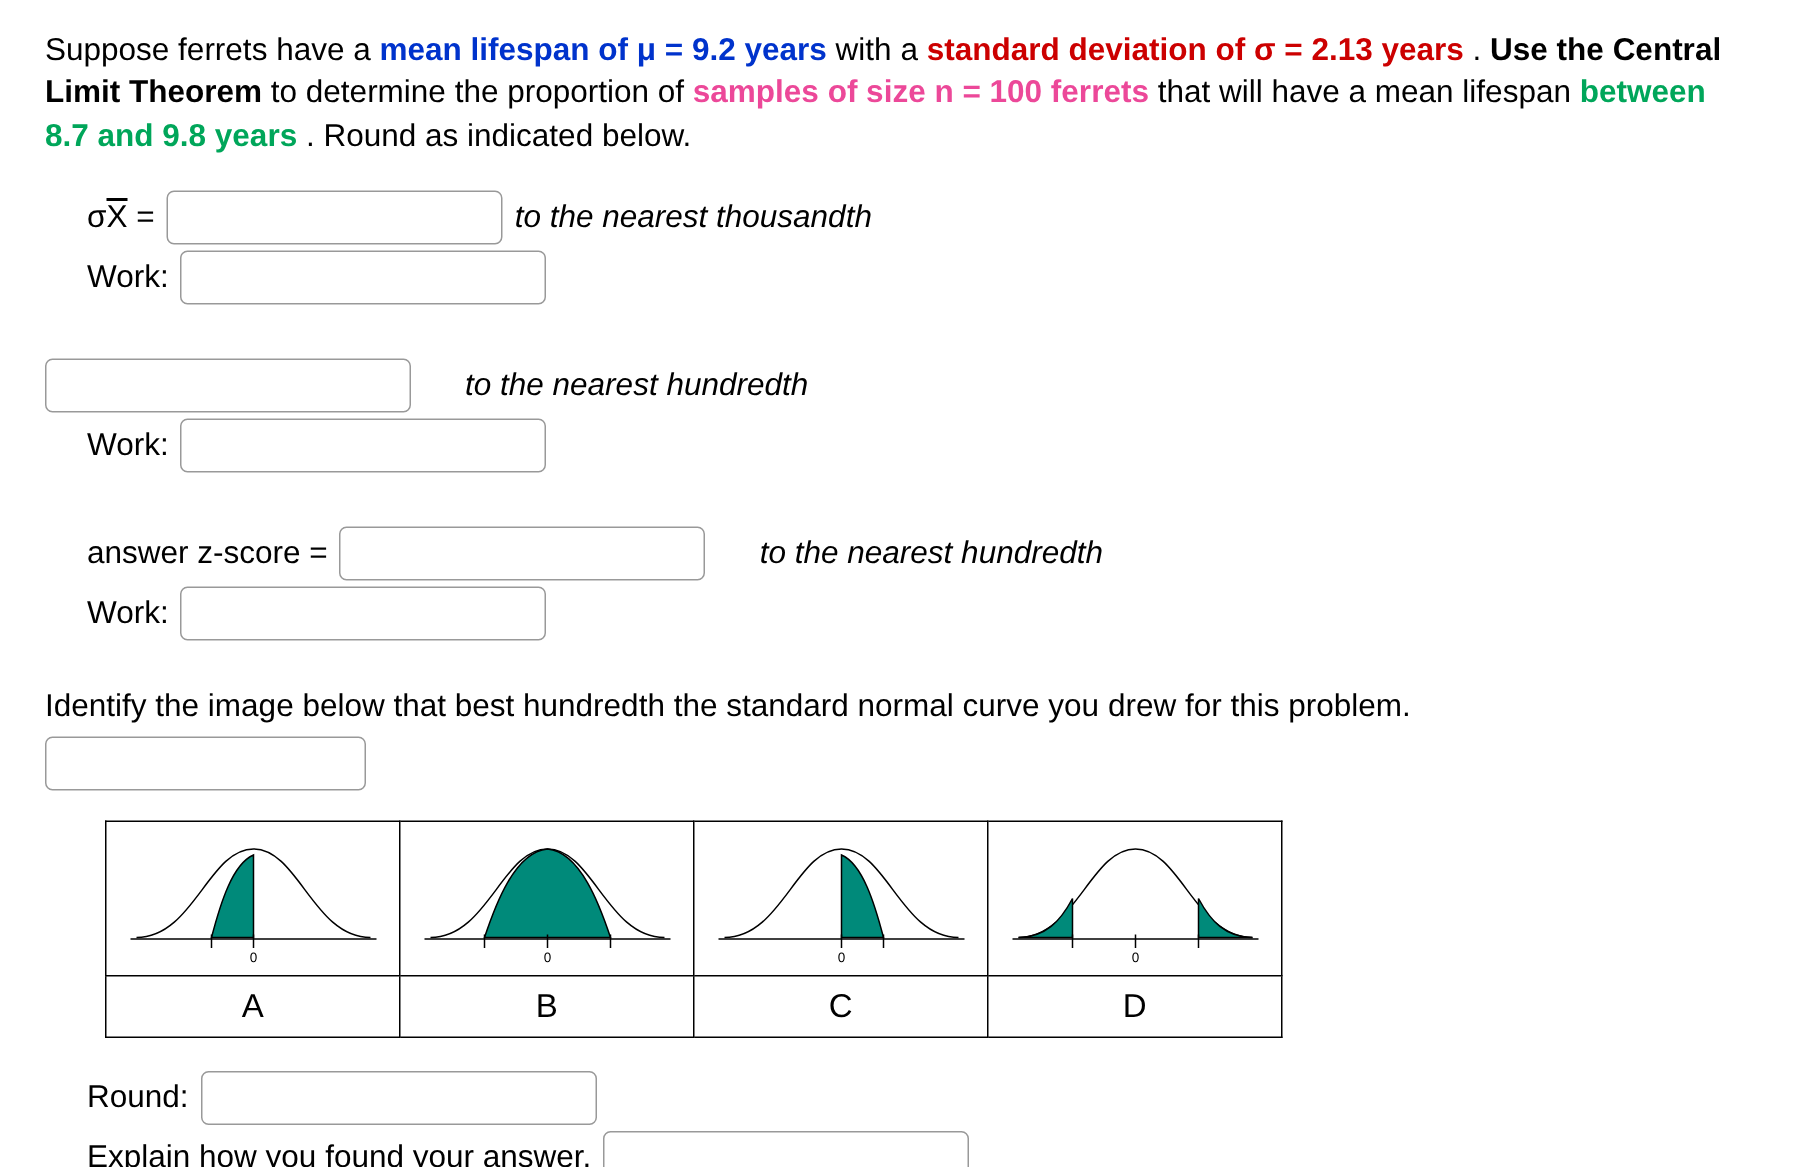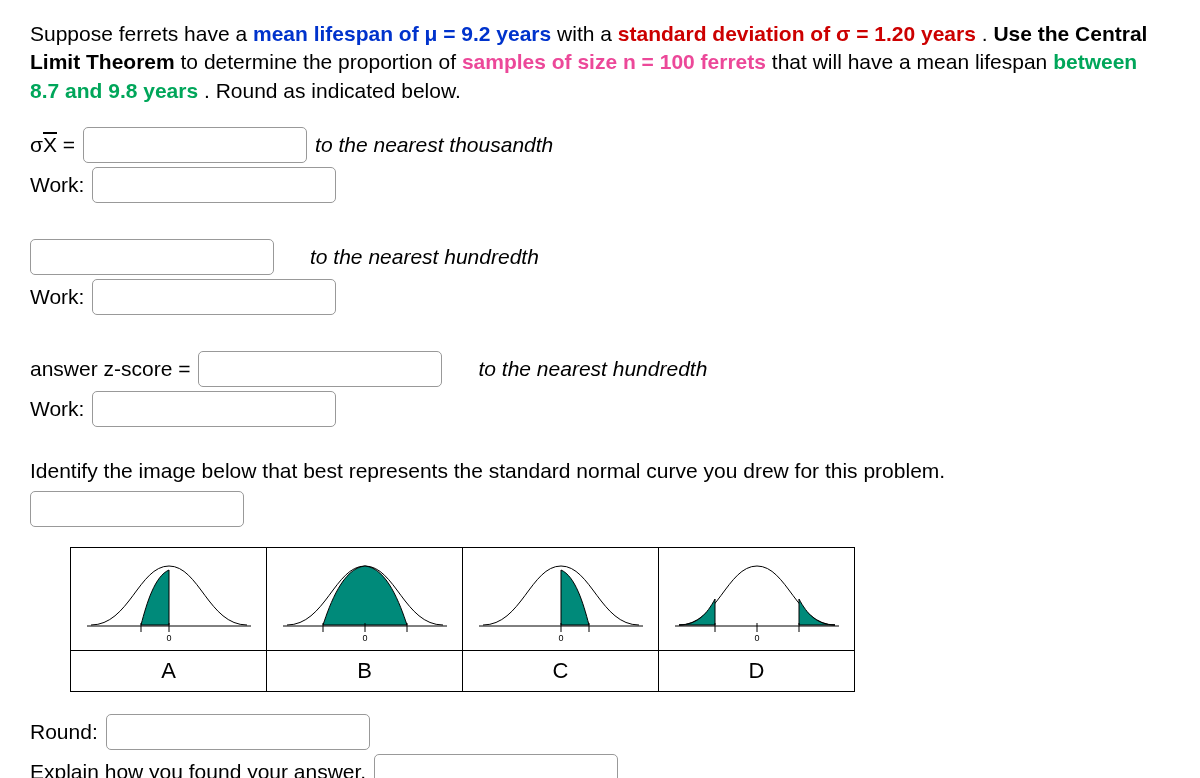--- a/index.html
+++ b/index.html
@@ -12,21 +12,21 @@
     width: 1200px;
     box-sizing: border-box;
   }
   .question-text { line-height: 1.35; margin-bottom: 22px; }
   .blue   { color: #0033cc; font-weight: bold; }
   .red    { color: #cc0000; font-weight: bold; }
   .purple { color: #ec4899; font-weight: bold; }
   .green  { color: #00a65a; font-weight: bold; }
   .bold   { font-weight: bold; }
   .row { display: flex; align-items: center; gap: 8px; margin: 4px 0; }
-  .label { white-space: nowrap; }
+  .label { white-space: nowrap; margin-left: 28px; }
   input.textbox {
     border: 1px solid #999;
     border-radius: 5px;
     height: 30px;
     padding: 2px 6px;
     font-size: 18px;
   }
   .w-med  { width: 210px; }
   .w-med2 { width: 230px; }
   .w-short{ width: 200px; }
@@ -58,21 +58,21 @@
 </style>
 </head>
 <body>
 
 
 
 <div class="question-text">
   <span>Suppose ferrets have a </span>
   <span class="blue">mean lifespan of μ = 9.2 years</span>
   <span> with a </span>
-  <span class="red">standard deviation of σ = 1.20 years</span>
+  <span class="red">standard deviation of σ = 2.13 years</span>
   <span>.  </span>
   <span class="bold">Use the Central Limit Theorem</span>
   <span> to determine the proportion of </span>
   <span class="purple">samples of size n = 100 ferrets</span>
   <span> that will have a mean lifespan </span>
   <span class="green">between 8.7 and 9.8 years</span>
   <span>.  Round as indicated below.</span>
 </div>
 
 
@@ -110,21 +110,21 @@
   <span style="width:20px"></span>
   <span class="hint">to the nearest hundredth</span>
 </div>
 <div class="row">
   <span class="label">Work:</span>
   <input class="textbox w-med2" type="text" style="">
 </div>
 
 <div class="section-gap"></div>
 
-<div>Identify the image below that best represents the standard normal curve you drew for this problem.</div>
+<div>Identify the image below that best hundredth the standard normal curve you drew for this problem.</div>
 <div class="small-gap"></div>
 <input class="textbox w-short" type="text" style="">
 
 
 <table class="curves-table">
   <tbody>
       <tr>
     <td>
       <svg width="180" height="90" viewBox="0 0 180 90">
         <line x1="8" y1="72" x2="172" y2="72" stroke="#000"></line>

